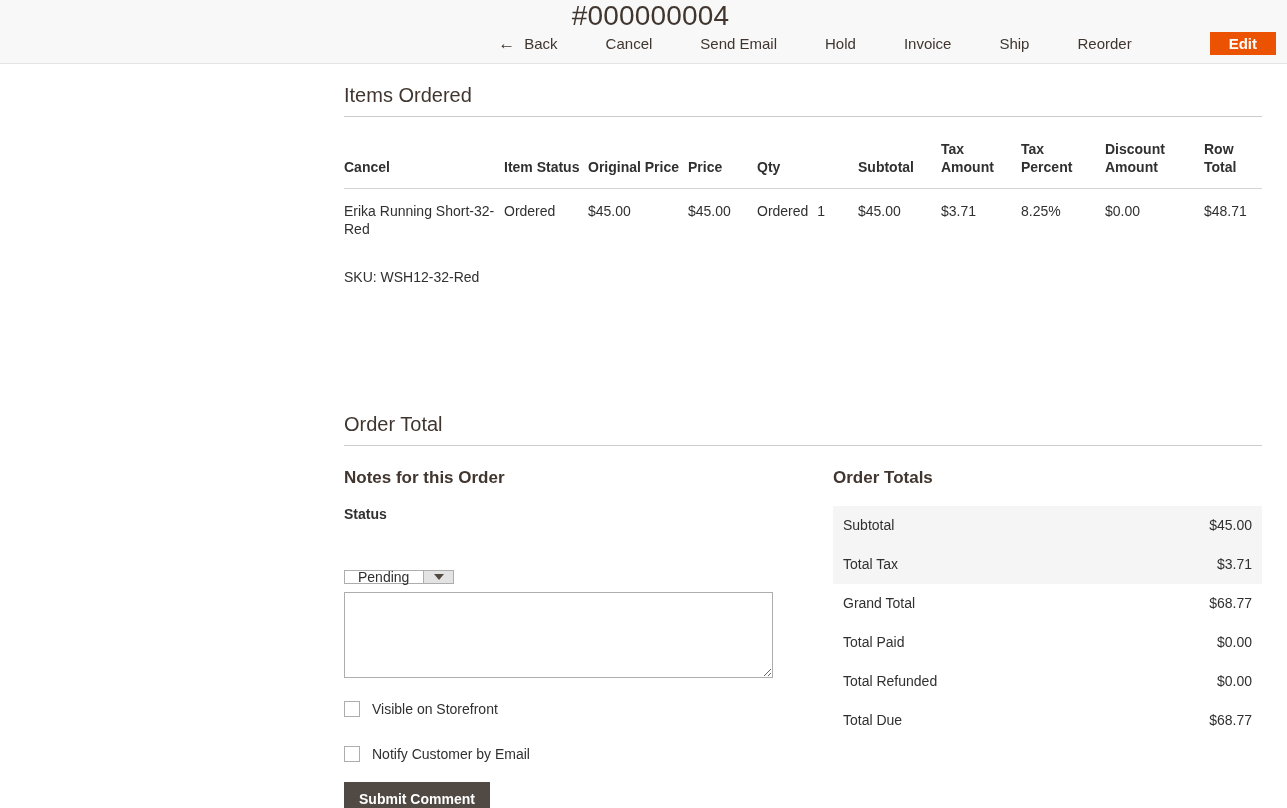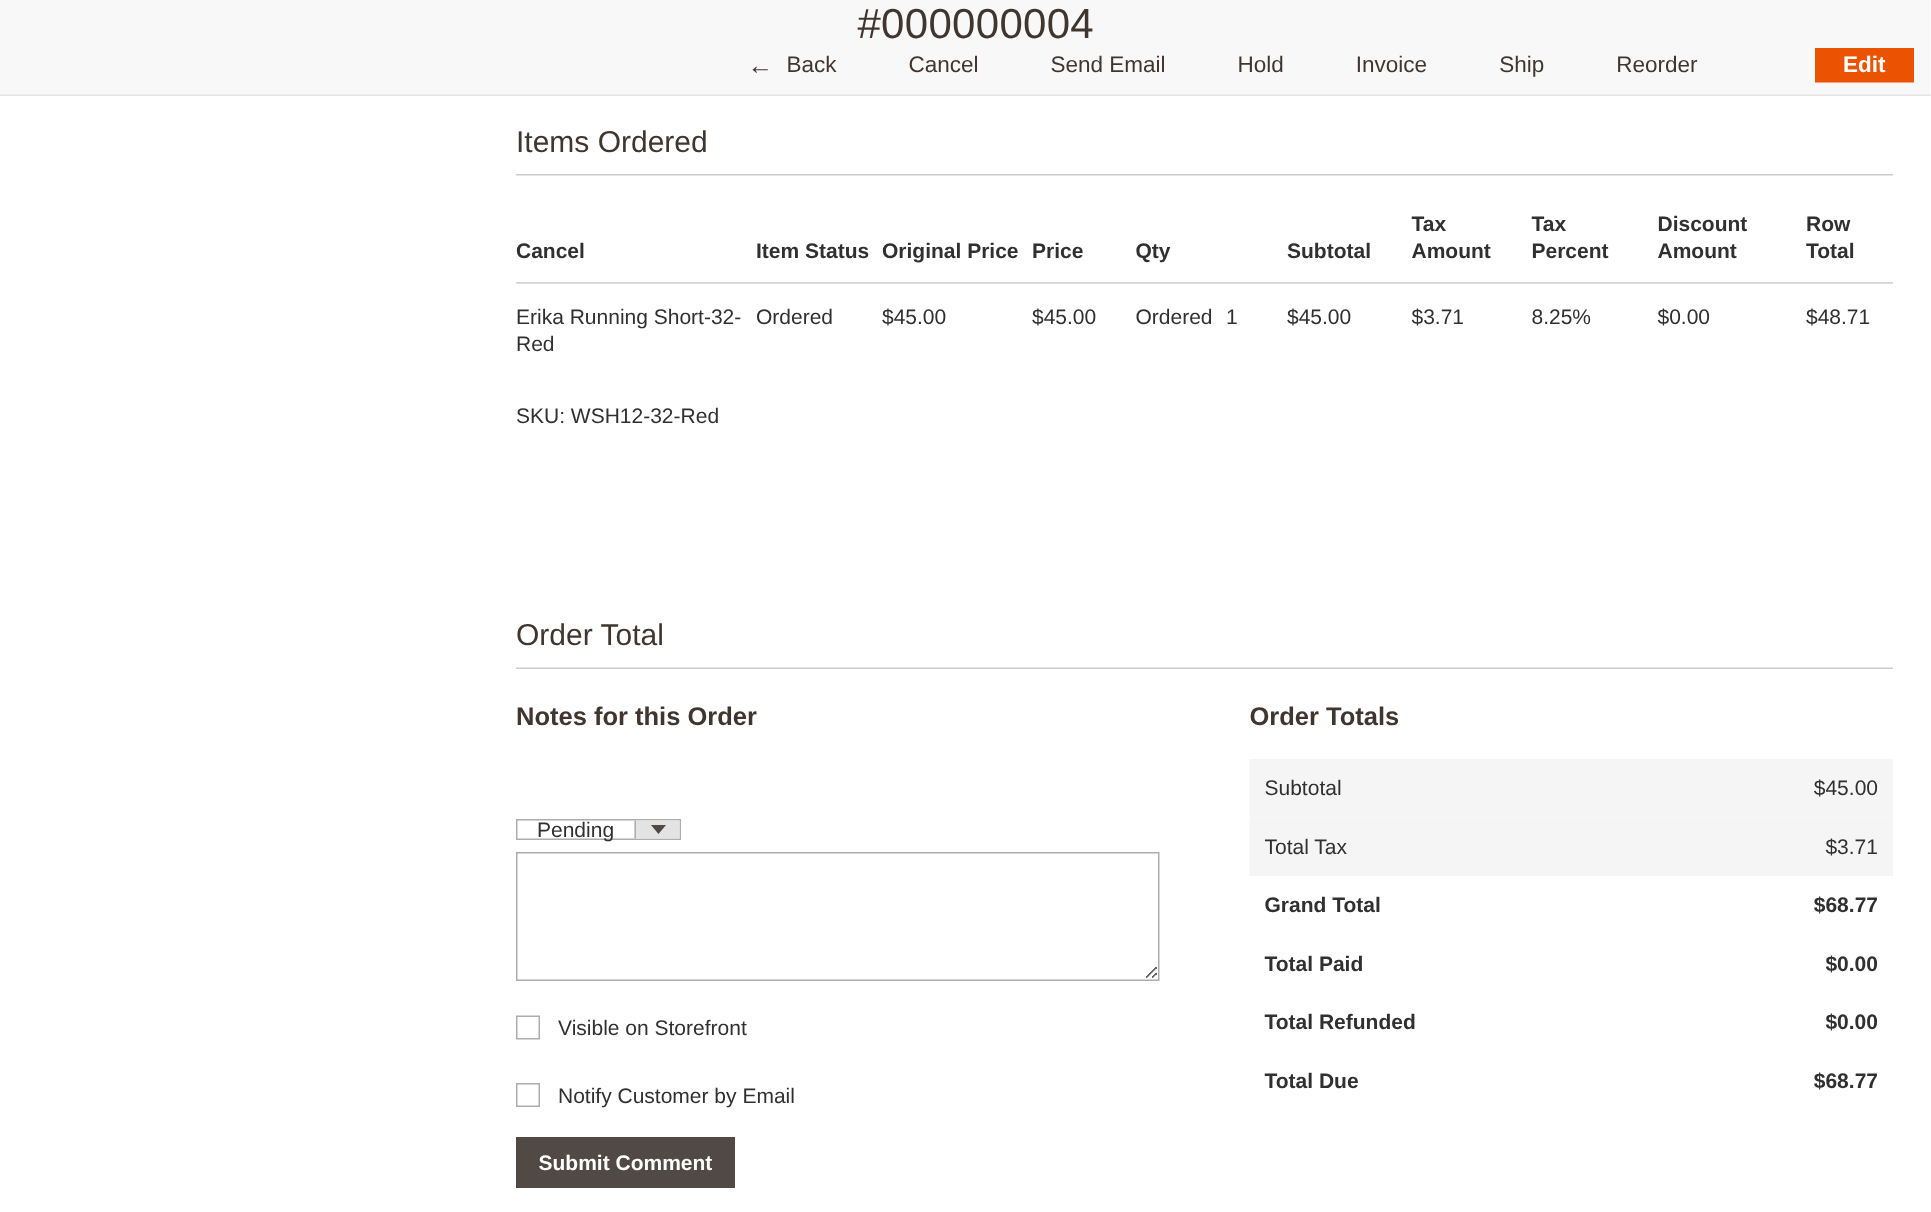--- a/index.html
+++ b/index.html
@@ -192,21 +192,21 @@
   
   .totals-row {
     display: flex;
     justify-content: space-between;
     align-items: center;
     height: 39px;
     padding: 0 10px;
   }
   .totals-row.shaded { background: #f5f5f5; }
   .totals-row.bold .t-label,
-  .totals-row.bold .t-value { font-weight: 700; }
+  .totals-row.bold .t-value { font-weight: 400; }
 </style>
 </head>
 <body>
 
 <div class="topbar">
   <h1 class="page-title">#000000004</h1>
 
   <div class="topbar-actions">
     <button class="action-link">
       <span class="back-arrow">←</span>
@@ -276,20 +276,21 @@
   </table>
 
   <div class="order-total-section">
     <h2 class="section-heading" style="margin-top:0">Order Total</h2>
 
     <div class="two-cols">
 
       <div class="col-notes">
         <h3 class="sub-heading">Notes for this Order</h3>
 
+        <div class="field-label">Status</div>
         <div class="select-wrap">
           <span class="select-value">Pending</span>
           <span class="select-arrow-box">
             <span class="caret-down"></span>
           </span>
         </div>
 
         <textarea class="comment-area" style=""></textarea>
 
         <div class="checkbox-row">

